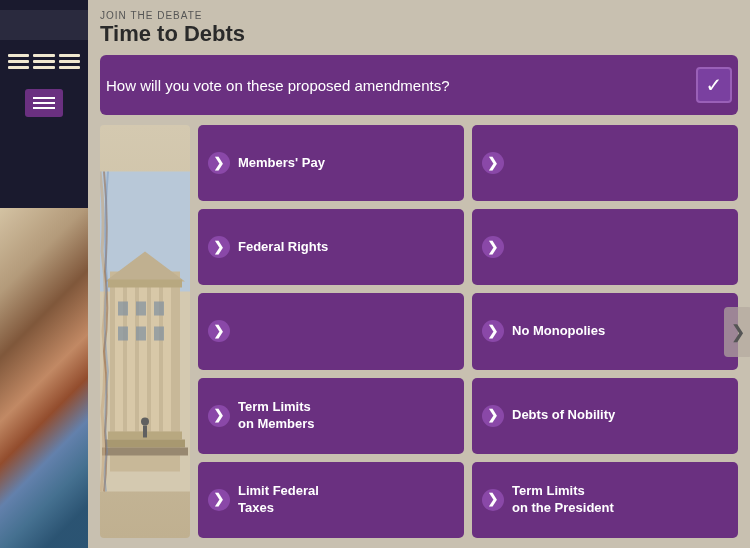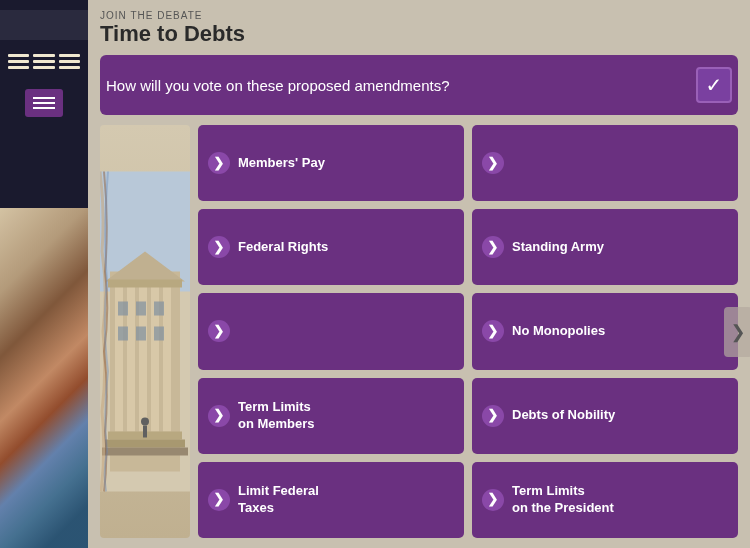--- a/index.html
+++ b/index.html
@@ -303,21 +303,20 @@
       <button class="vote-btn">
         <div class="chevron-icon">❯</div>
       </button>
 
       <button class="vote-btn">
         <div class="chevron-icon">❯</div>
         <span class="btn-label">Federal Rights</span>
       </button>
       <button class="vote-btn">
         <div class="chevron-icon">❯</div>
-        <span class="btn-label">Standing Army</span>
       </button>
 
       <button class="vote-btn">
         <div class="chevron-icon">❯</div>
       </button>
       <button class="vote-btn">
         <div class="chevron-icon">❯</div>
         <span class="btn-label">No Monopolies</span>
       </button>
 

